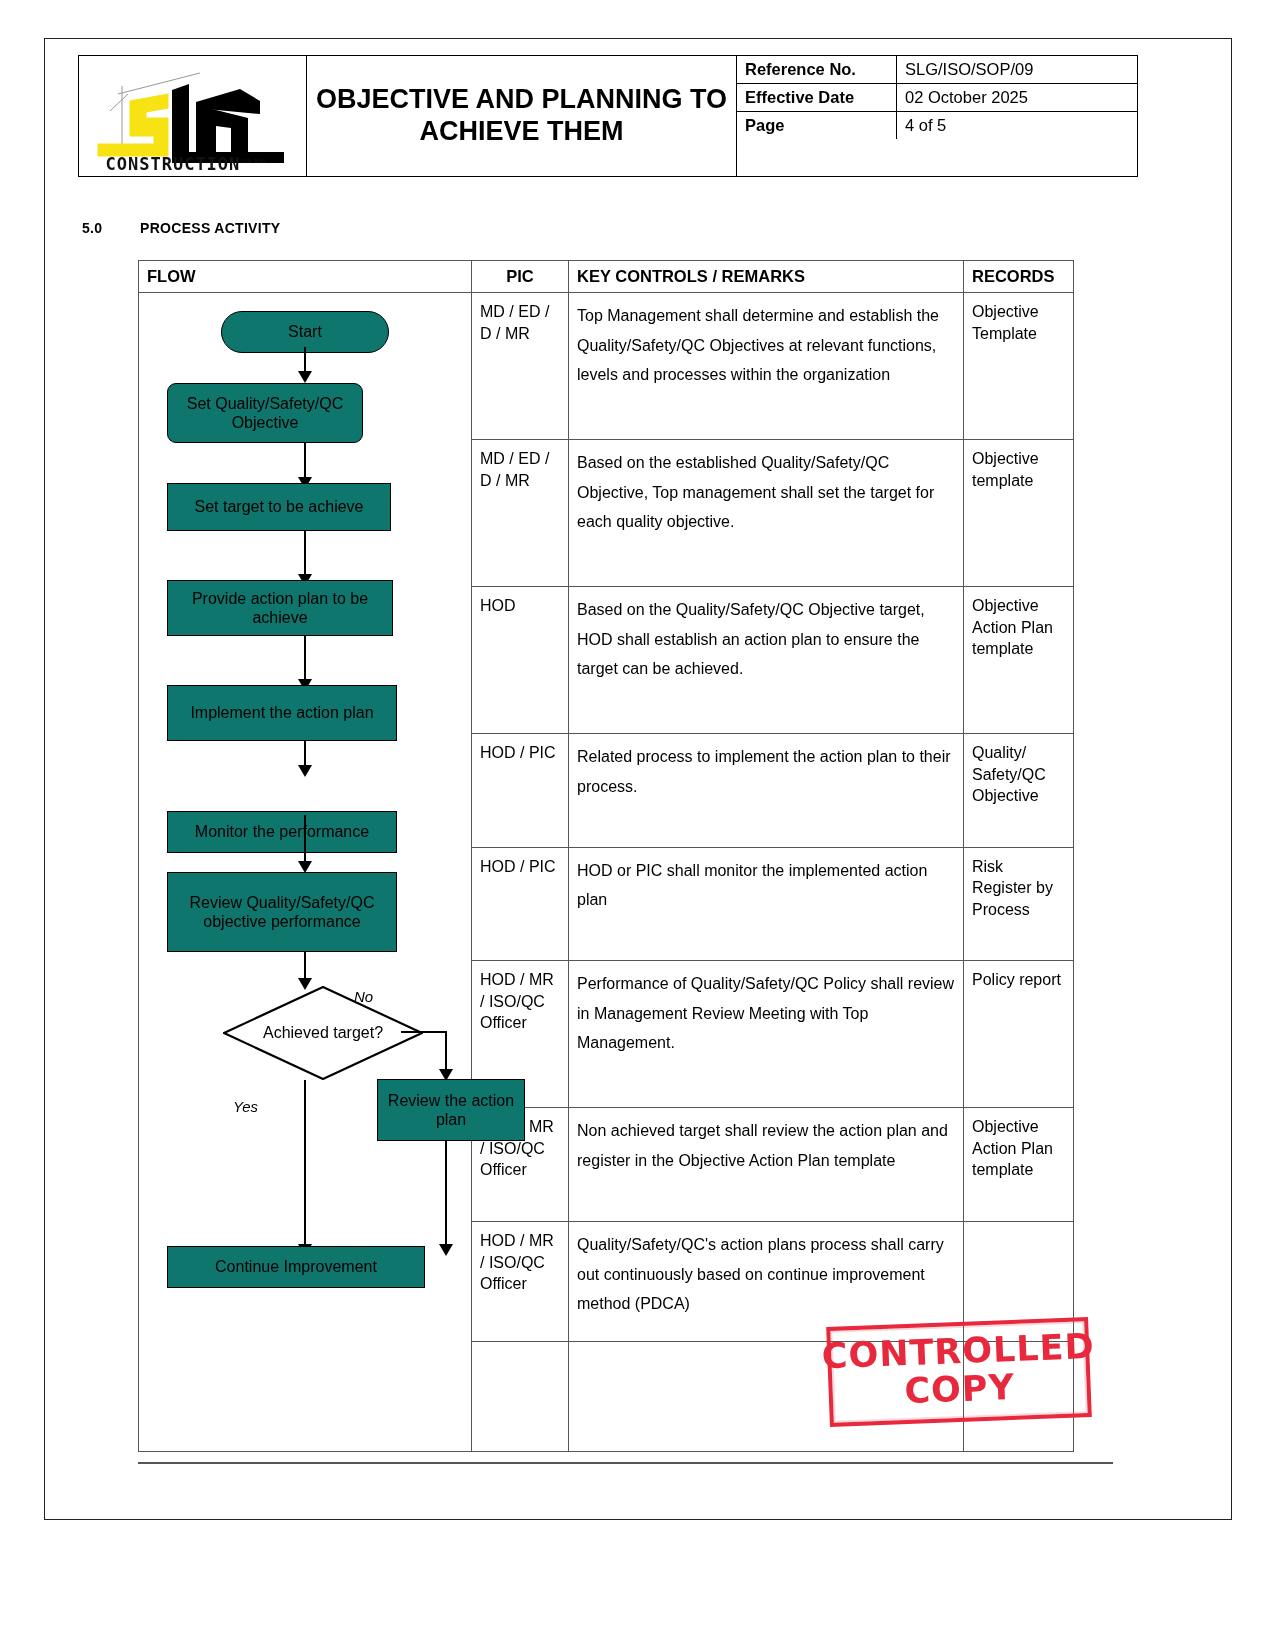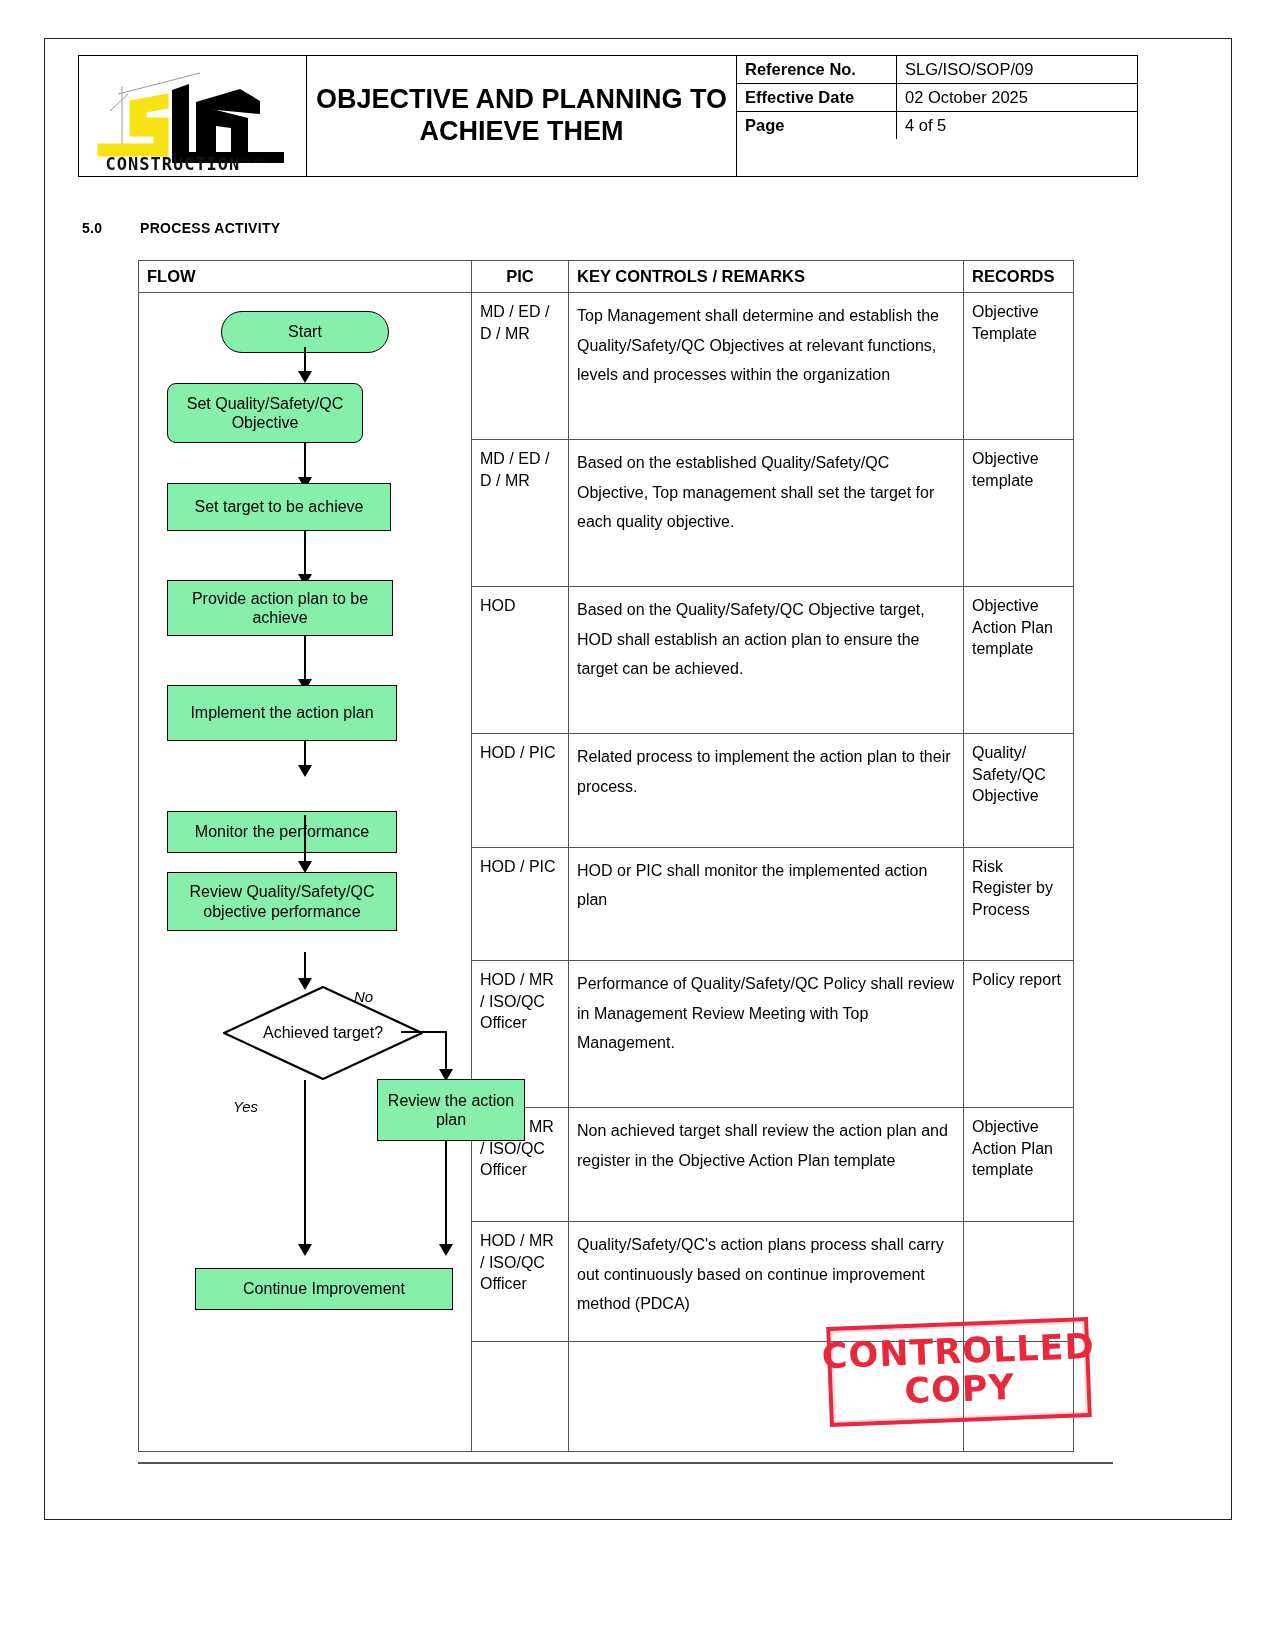--- a/index.html
+++ b/index.html
@@ -36,21 +36,21 @@
   .c-flow{width:333px;}
   .c-pic{width:97px;}
   .c-key{width:395px;}
   .c-rec{width:110px;}
   .tbl td.pic,.tbl td.rec{line-height:1.35;}
   th.th-pic{text-align:center;}
   .tbl .flowcell{padding:0;position:relative;}
 
   
   .flowchart{position:relative;width:333px;height:1158px;}
-  .nodeBox{position:absolute;box-sizing:border-box;border:1.6px solid #000;background:#86efac;
+  .nodeBox{position:absolute;box-sizing:border-box;border:1.6px solid #000;background:#0f766e;
            display:flex;align-items:center;justify-content:center;text-align:center;
            font-size:16px;line-height:1.2;padding:20px 6px;}
   .nodeBox.round{border-radius:22px;}
   .nodeBox.soft{border-radius:9px;}
   .diamond{position:absolute;box-sizing:border-box;}
   .diamond .dshape{position:absolute;inset:0;}
   .diamond .dlabel{position:absolute;inset:0;display:flex;align-items:center;justify-content:center;
                    text-align:center;font-size:16px;line-height:1.2;}
   .conn{position:absolute;background:#000;}
   .vline{width:2.4px;}
@@ -161,21 +161,21 @@
             <div class="arrow" style="left:158.7px;top:386px;"></div>
 
             <div class="nodeBox" style="left:28px;top:392px;width:230px;height:56px;">Implement the action plan</div>
             <div class="conn vline" style="left:165px;top:448px;height:30px;"></div>
             <div class="arrow" style="left:158.7px;top:472px;"></div>
 
             <div class="nodeBox" style="left:28px;top:482px;width:230px;height:40px;margin-top:36px;">Monitor the performance</div>
             <div class="conn vline" style="left:165px;top:522px;height:52px;"></div>
             <div class="arrow" style="left:158.7px;top:568px;"></div>
 
-            <div class="nodeBox" style="left:28px;top:579px;width:230px;height:59px;">Review Quality/Safety/QC objective performance</div>
+            <div class="nodeBox" style="left:28px;top:579px;width:230px;height:80px;">Review Quality/Safety/QC objective performance</div>
             <div class="conn vline" style="left:165px;top:659px;height:32px;"></div>
             <div class="arrow" style="left:158.7px;top:685px;"></div>
 
             <div class="diamond" style="left:84px;top:693px;width:200px;height:94px;">
               <svg class="dshape" viewBox="0 0 200 94" preserveAspectRatio="none">
                 <polygon points="100,1 199,47 100,93 1,47" fill="#fff" stroke="#000" stroke-width="2.2"></polygon>
               </svg>
               <div class="dlabel">Achieved target?</div>
             </div>
 
@@ -187,21 +187,21 @@
             <div class="brlabel" style="left:94px;top:800px;">Yes</div>
 
             <div class="nodeBox" style="left:238px;top:786px;width:148px;height:62px;">Review the action plan</div>
 
             <div class="conn vline" style="left:165px;top:787px;height:170px;"></div>
             <div class="arrow" style="left:158.7px;top:951px;"></div>
 
             <div class="conn vline" style="left:306px;top:848px;height:109px;"></div>
             <div class="arrow" style="left:299.7px;top:951px;"></div>
 
-            <div class="nodeBox" style="left:28px;top:975px;width:258px;height:42px;margin-left:28px;">Continue Improvement</div>
+            <div class="nodeBox" style="left:28px;top:953px;width:258px;height:42px;">Continue Improvement</div>
           </div>
         </td>
 
         <td class="pic">MD / ED / D / MR</td>
         <td class="key">Top Management shall determine and establish the Quality/Safety/QC Objectives at relevant functions, levels and processes within the organization</td>
         <td class="rec">Objective Template</td>
       </tr>
 
       <tr>
         <td class="pic">MD / ED / D / MR</td>

